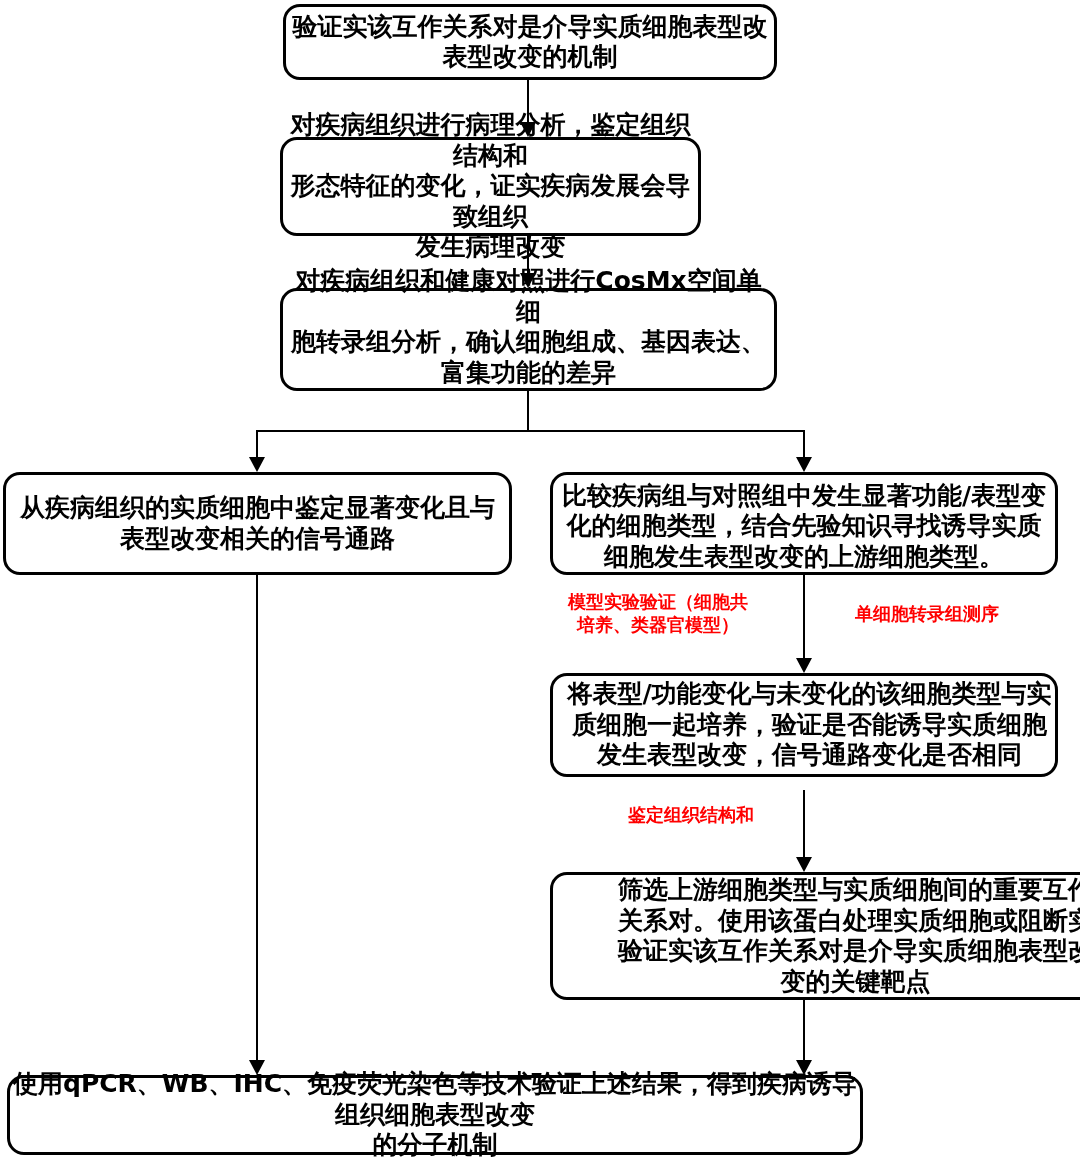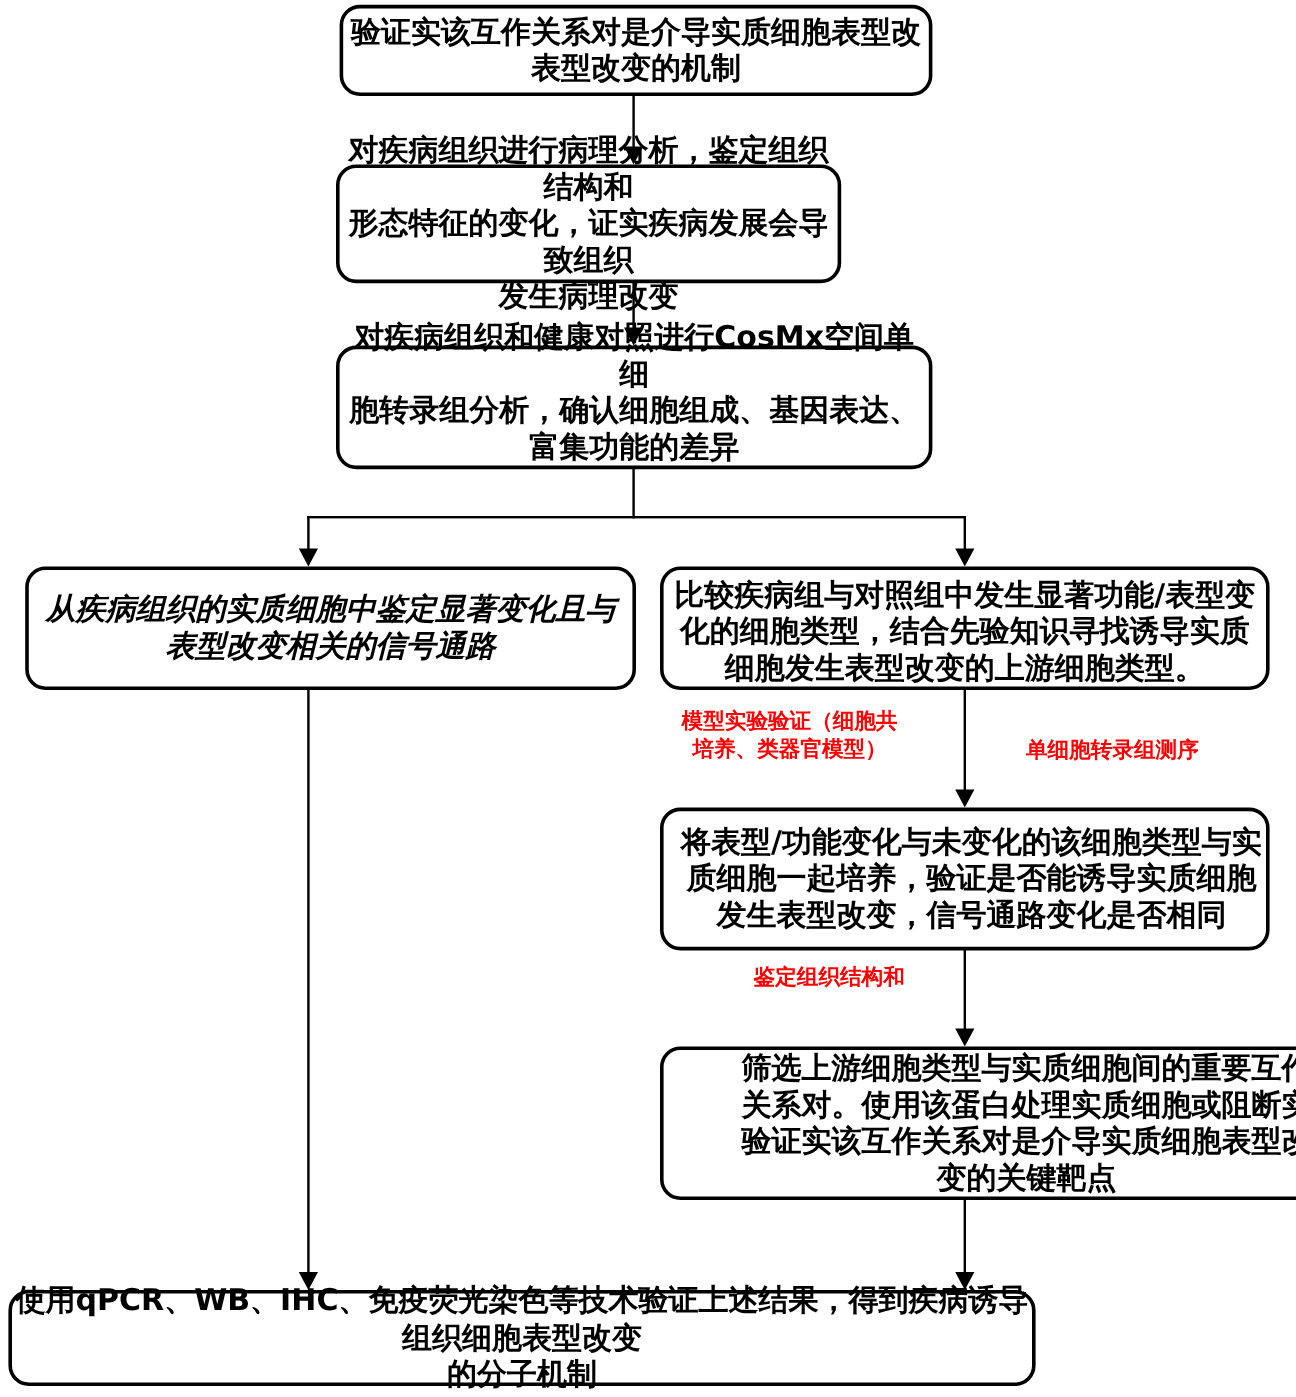--- a/index.html
+++ b/index.html
@@ -75,32 +75,32 @@
 形态特征的变化，证实疾病发展会导致组织
 发生病理改变</span>
 </div>
 
 <div class="box" style="left:280px; top:288px; width:497px; height:103px;align-items:flex-end;">
   <span class="box-text">对疾病组织和健康对照进行CosMx空间单细
 胞转录组分析，确认细胞组成、基因表达、
 富集功能的差异</span>
 </div>
 
-<div class="box" style="left:21px; top:472px; width:509px; height:103px;font-style:italic;">
+<div class="box" style="left:3px; top:472px; width:509px; height:103px;">
   <span class="box-text">从疾病组织的实质细胞中鉴定显著变化且与
 表型改变相关的信号通路</span>
 </div>
 
 <div class="box" style="left:550px; top:472px; width:508px; height:103px;align-items:flex-end;">
   <span class="box-text">比较疾病组与对照组中发生显著功能/表型变
 化的细胞类型，结合先验知识寻找诱导实质
 细胞发生表型改变的上游细胞类型。</span>
 </div>
 
-<div class="box" style="left:550px; top:673px; width:508px; height:119px;padding-left:11px;">
+<div class="box" style="left:550px; top:673px; width:508px; height:104px;padding-left:11px;">
   <span class="box-text">将表型/功能变化与未变化的该细胞类型与实
 质细胞一起培养，验证是否能诱导实质细胞
 发生表型改变，信号通路变化是否相同</span>
 </div>
 
 <div class="box" style="left:550px; top:872px; width:611px; height:128px;">
   <span class="box-text">筛选上游细胞类型与实质细胞间的重要互作
 关系对。使用该蛋白处理实质细胞或阻断实
 验证实该互作关系对是介导实质细胞表型改
 变的关键靶点</span>
@@ -132,15 +132,15 @@
 
 <div class="vline" style="left:803px; top:790px; height:68px;"></div>
 <div class="arrowhead" style="left:796px; top:857px;"></div>
 
 <div class="vline" style="left:803px; top:1000px; height:61px;"></div>
 <div class="arrowhead" style="left:796px; top:1060px;"></div>
 
 <div class="edge-label" style="left:522px; top:590px; width:272px;">模型实验验证（细胞共
 培养、类器官模型）</div>
 
-<div class="edge-label" style="left:812px; top:602px; width:230px;margin-top:12px;">单细胞转录组测序</div>
+<div class="edge-label" style="left:812px; top:602px; width:230px;">单细胞转录组测序</div>
 
 <div class="edge-label" style="left:606px; top:803px; width:170px;">鉴定组织结构和</div>
 
 </body></html>

